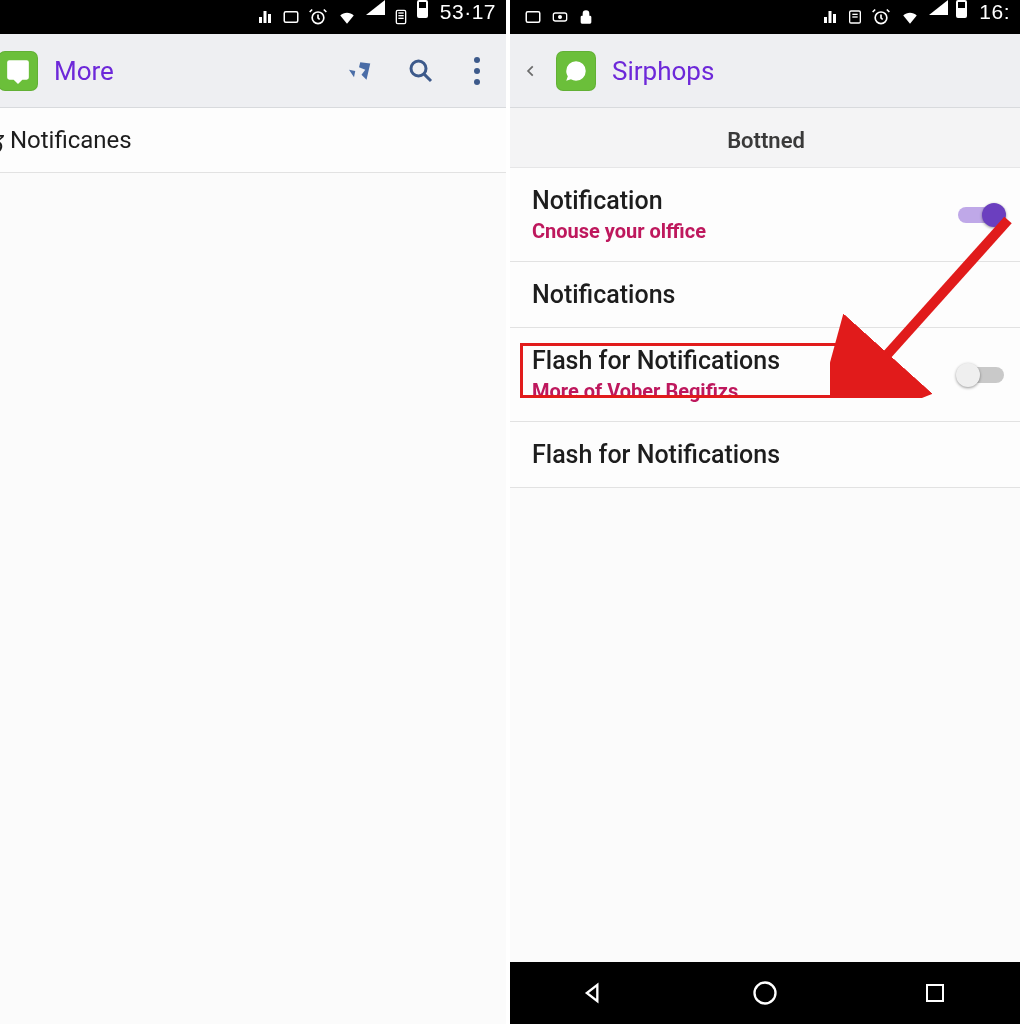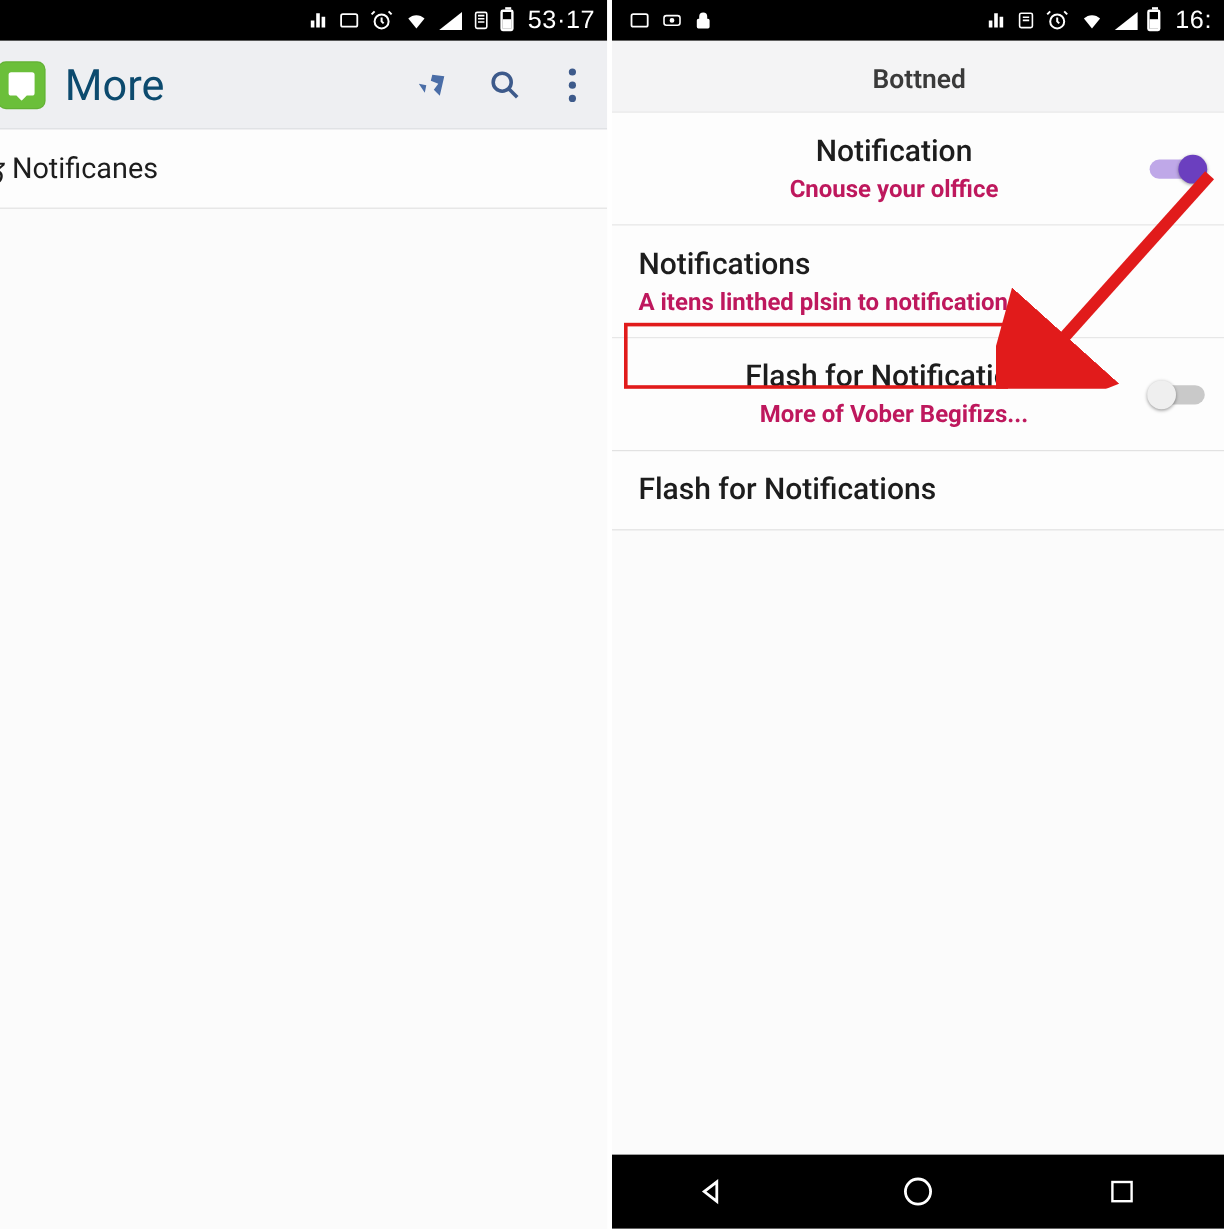--- a/index.html
+++ b/index.html
@@ -22,21 +22,20 @@
   }
   .phone-left  { width: 510px; border-right: 4px solid #fff; }
   .phone-right { width: 510px; }
 
   
   .statusbar {
     height: 34px;
     background: #000;
     color: #fff;
     display: flex;
-    align-items: center;
     justify-content: flex-end;
     padding: 0 10px;
     font-size: 20px;
     gap: 8px;
     font-family: Arial, sans-serif;
   }
   .statusbar .sb-left {
     display:flex; gap:8px; align-items:center;
     margin-right:auto; margin-left:4px;
   }
@@ -73,22 +72,22 @@
   }
   .app-icon {
     width: 40px; height: 40px;
     background: #6bbf3a;
     border-radius: 7px;
     display:flex;align-items:center;justify-content:center;
     box-shadow: inset 0 0 0 1px rgba(0,0,0,.08);
   }
   .app-icon svg { display:block; }
   .app-title {
-    font-size: 36px;
-    color: #0c4a6e;
+    font-size: 26px;
+    color: #6d28d9;
     font-weight: 400;
     flex: 0 0 auto;
   }
   .appbar .spacer { flex: 1 1 auto; }
   .appbar-action {
     width: 46px; height: 46px;
     display:flex;align-items:center;justify-content:center;
     color: #3d5a8b;
   }
   .appbar-back {
@@ -130,21 +129,21 @@
     font-size: 22px;
     font-weight: 600;
     color: #3a3a3a;
     background:#f4f4f5;
     border-bottom:1px solid #e6e6e7;
     text-align:center;
   }
   .row-with-toggle {
     display:flex; align-items:center;
   }
-  .row-with-toggle .row-text { flex:1 1 auto;text-align:center; }
+  .row-with-toggle .row-text { flex:1 1 auto; }
   .toggle {
     width:46px;height:24px;position:relative;flex:0 0 auto;margin-right:-4px;
   }
   .toggle .track{
     position:absolute;left:0;right:0;top:4px;height:16px;border-radius:12px;background:#c9c9c9;
   }
   .toggle .knob{
     position:absolute;top:0;width:24px;height:24px;border-radius:50%;background:#fff;
     box-shadow:0 1px 3px rgba(0,0,0,.4);
   }
@@ -297,39 +296,51 @@
     <span class="sb-ico sb-wifi">
       <svg width="22" height="18" viewBox="0 0 24 24" fill="#fff">
           <path d="M12 21l9-11c-5-5-13-5-18 0l9 11z"></path>
         </svg>
     </span>
     <span class="sb-sig"></span>
     <span class="sb-batt"></span>
     <span class="clock">16:</span>
   </div>
 
+  <div class="appbar">
+    <span class="appbar-back">
+      <svg width="14" height="26" viewBox="0 0 24 24" fill="none" stroke="#6b6b6b" stroke-width="3">
+          <polyline points="15 4 7 12 15 20"></polyline>
+        </svg>
+    </span>
+    <span class="app-icon">
+      <svg width="26" height="26" viewBox="0 0 24 24" fill="#fff">
+          <path d="M12 3a9 9 0 0 0-9 9c0 1.8.53 3.47 1.44 4.88L3 21l4.3-1.37A8.96 8.96 0 0 0 12 21a9 9 0 1 0 0-18z"></path>
+        </svg>
+    </span>
+    <span class="app-title">Sirphops</span>
+  </div>
 
   <div class="screen-body">
 
     <div class="section-header">Bottned</div>
 
     <div class="list-row row-with-toggle">
       <div class="row-text">
         <div class="row-title">Notification</div>
         <div class="row-sub">Cnouse your olffice</div>
       </div>
       <div class="toggle on">
         <div class="track"></div>
           <div class="knob"></div>
       </div>
     </div>
 
     <div class="list-row">
       <div class="row-title">Notifications</div>
-      <div class="row-sub">A itens linthed plsin to notification</div>
     </div>
 
     <div class="list-row row-with-toggle" style="position:relative;">
       <div class="row-text">
         <div class="row-title">Flash for Notifications</div>
         <div class="row-sub">More of Vober Begifizs...</div>
       </div>
       <div class="toggle off">
         <div class="track"></div>
           <div class="knob"></div>

